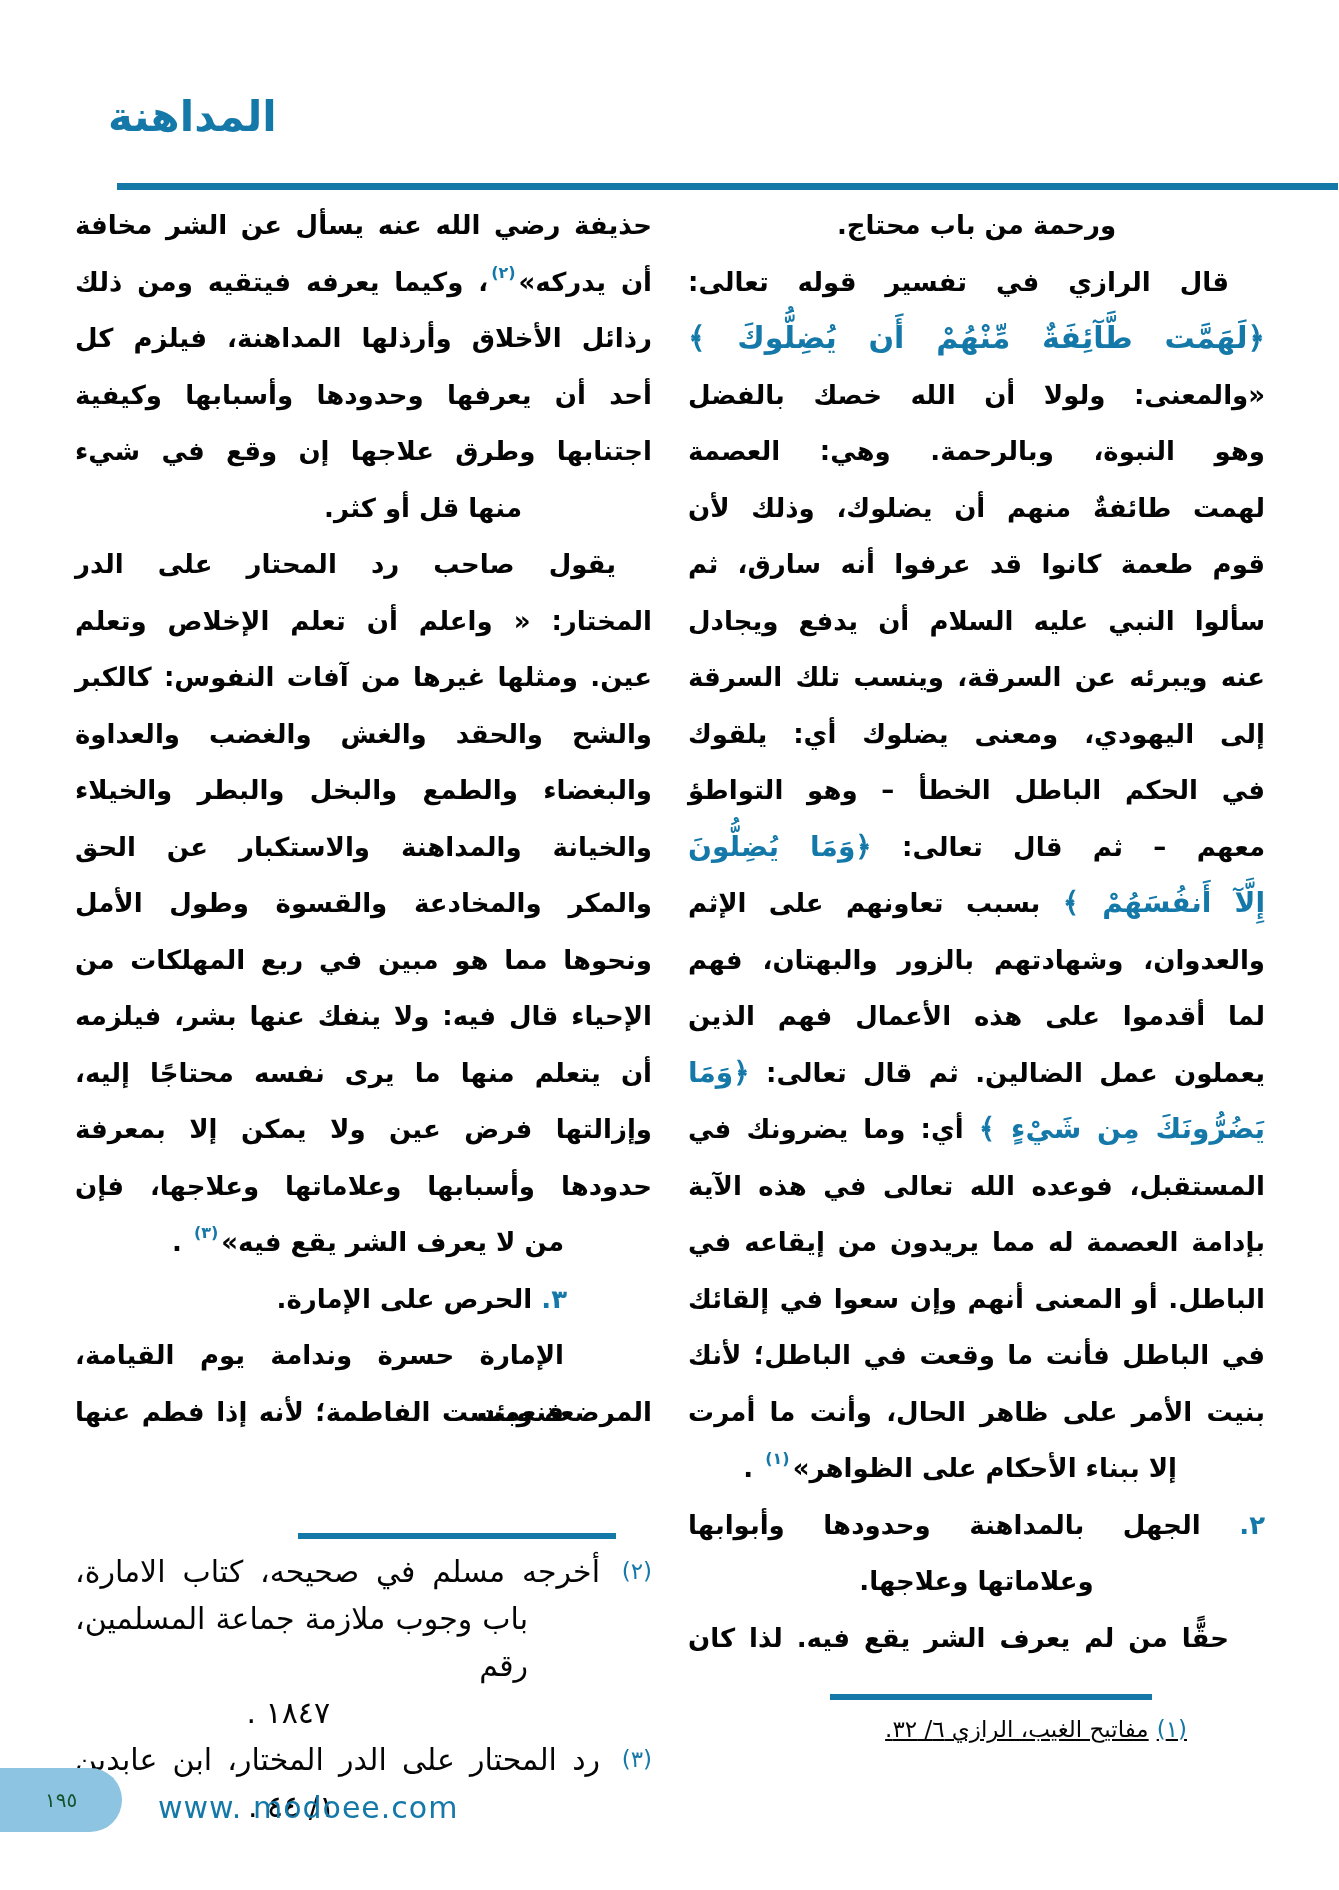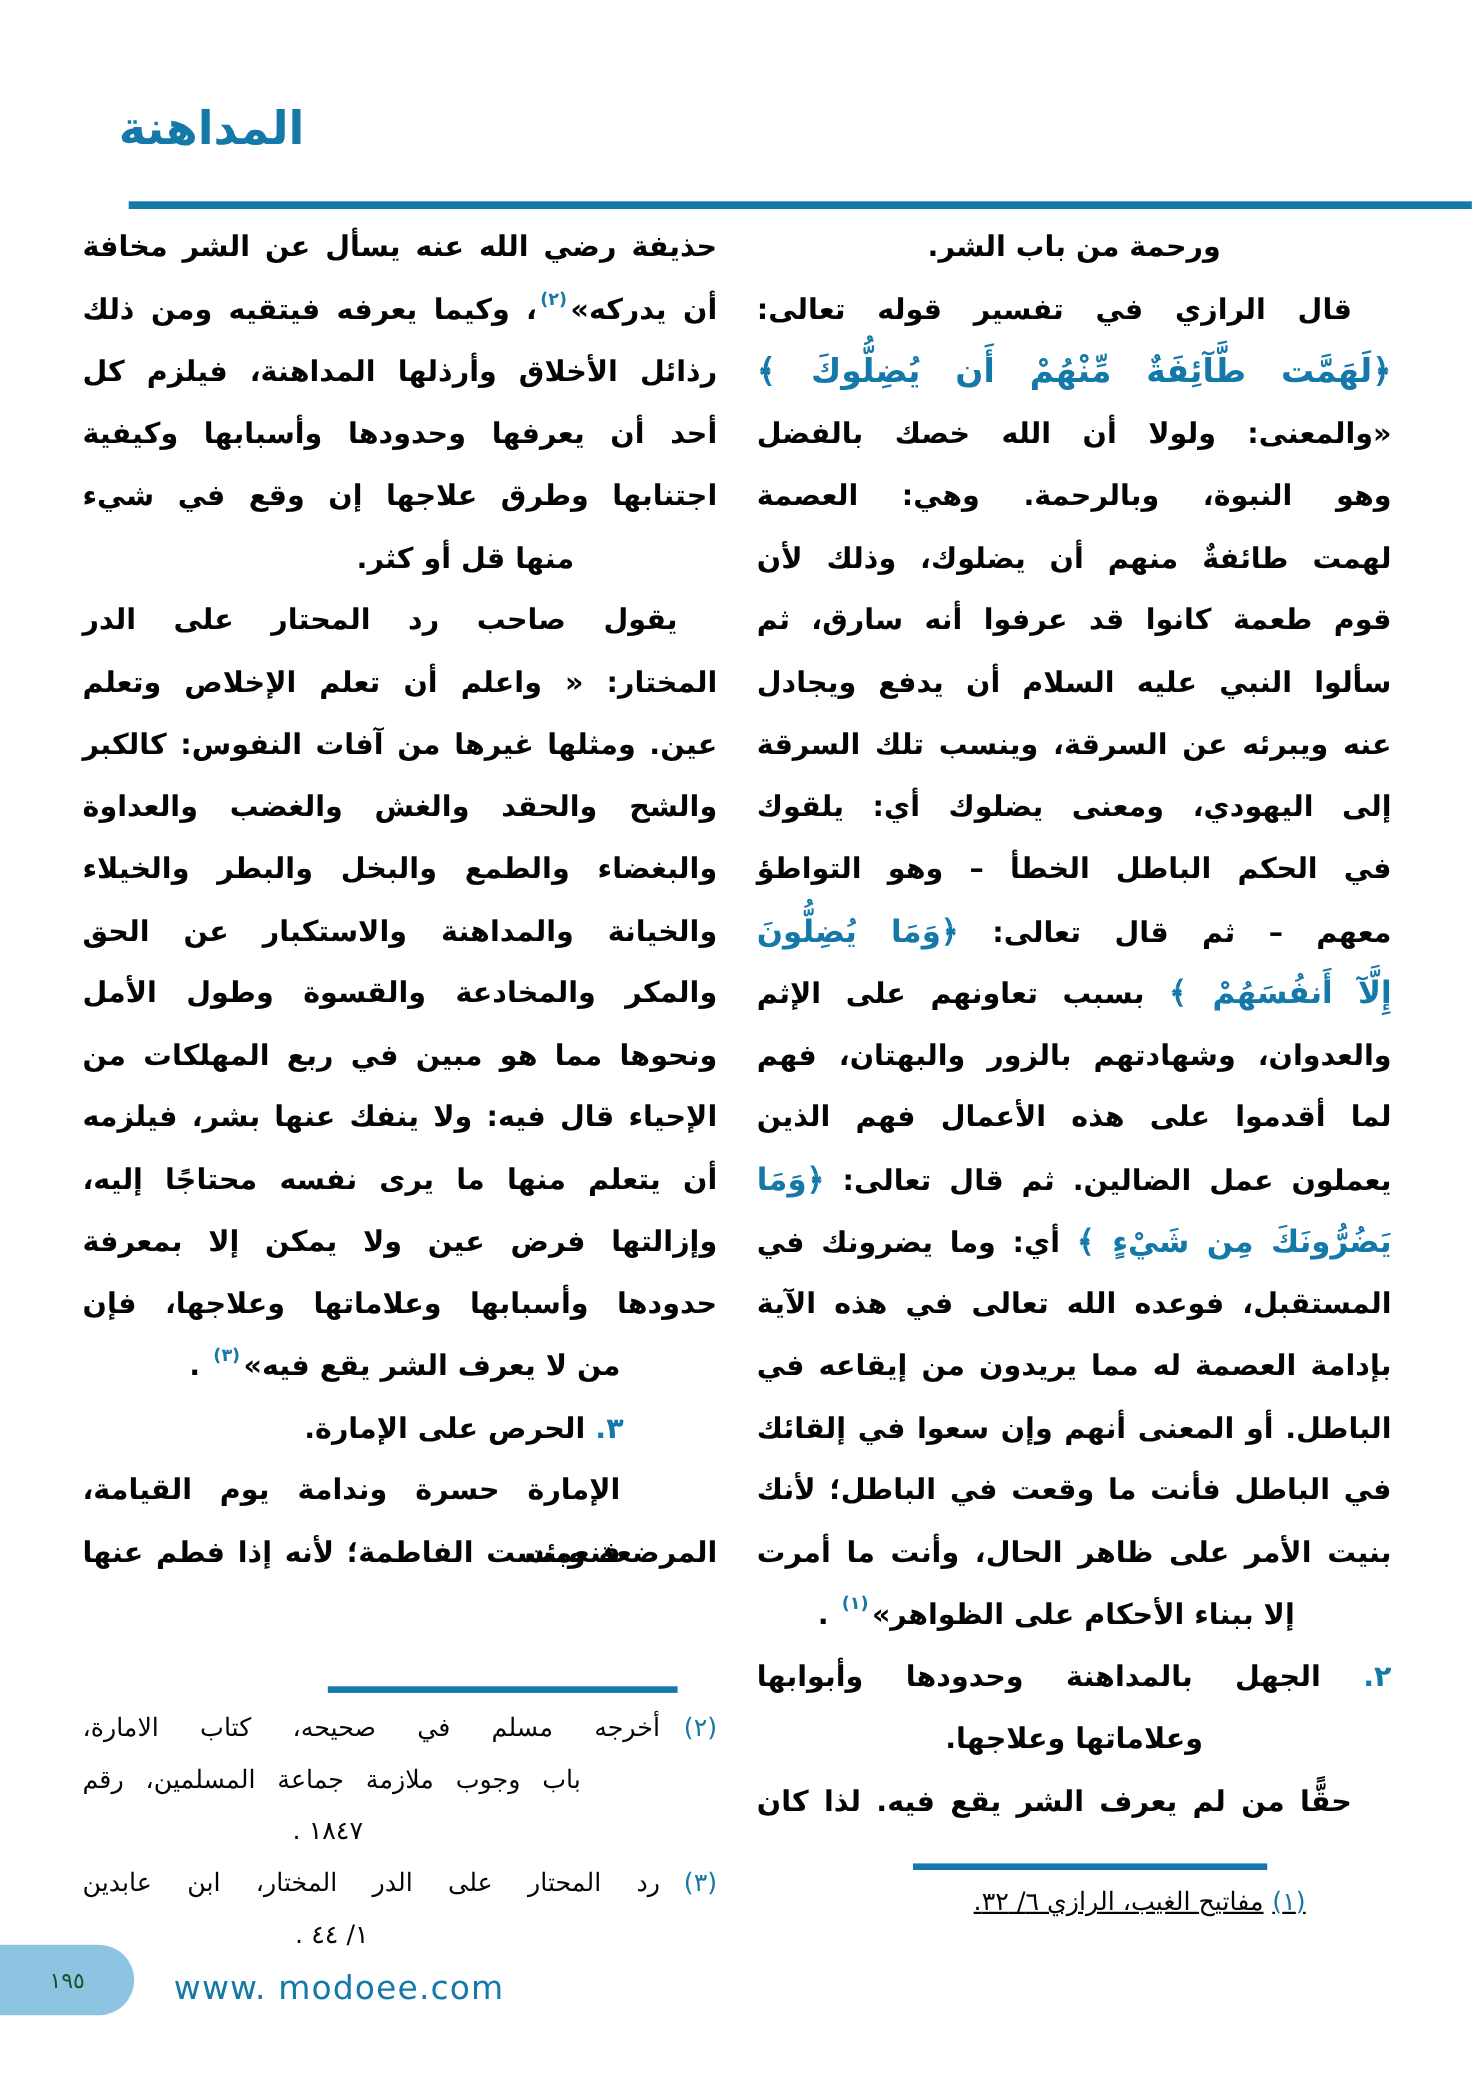--- a/index.html
+++ b/index.html
@@ -34,21 +34,21 @@
   .hd{font-weight:bold;}
   .num{color:var(--accent);}
   .sup{font-size:16px;color:var(--accent);position:relative;top:-13px;margin:0 3px;}
   
   .fn-sep{position:absolute;height:6px;background:var(--accent);}
   .fn-sep-l{left:298px;top:1533px;width:318px;}
   .fn-sep-r{left:830px;top:1694px;width:322px;}
   .fnblock{position:absolute;left:75px;top:1548px;width:577px;}
   .fn{position:relative;padding-right:52px;}
   .fn-marker{position:absolute;right:0;top:0;color:var(--accent);font-size:23px;line-height:47px;}
-  .fn-line{font-size:23px;line-height:47px;}
+  .fn-line{font-size:30px;line-height:47px;}
   .fj{text-align:justify;text-align-last:justify;}
   .fn-ind{padding-right:72px;}
   .fn-num{text-align:right;text-align-last:right;padding-right:270px;}
   .fn-num2{text-align:right;text-align-last:right;padding-right:265px;}
   .fnblock-r{position:absolute;left:688px;top:1706px;width:577px;text-decoration:underline;}
   .fn-r{text-align:right;padding-right:78px;font-size:23px;line-height:46px;}
   .fn-marker-r{color:var(--accent);margin-left:8px;}
   
   .page-tab{
     position:absolute;left:0;top:1768px;width:122px;height:64px;
@@ -63,21 +63,21 @@
 </style>
 </head>
 <body>
 
 <div class="page">
 
   <div class="chapter-title">المداهنة</div>
   <div class="header-rule"></div>
 
   <div class="col col-right">
-    <div class="l c">ورحمة من باب الشر.</div>
+    <div class="l c">ورحمة من باب محتاج.</div>
     <div class="l j ind">قال الرازي في تفسير قوله تعالى:</div>
     <div class="l j q">﴿لَهَمَّت طَّآئِفَةٌ مِّنْهُمْ أَن يُضِلُّوكَ ﴾</div>
     <div class="l j">«والمعنى: ولولا أن الله خصك بالفضل</div>
     <div class="l j">وهو النبوة، وبالرحمة. وهي: العصمة</div>
     <div class="l j">لهمت طائفةٌ منهم أن يضلوك، وذلك لأن</div>
     <div class="l j">قوم طعمة كانوا قد عرفوا أنه سارق، ثم</div>
     <div class="l j">سألوا النبي عليه السلام أن يدفع ويجادل</div>
     <div class="l j">عنه ويبرئه عن السرقة، وينسب تلك السرقة</div>
     <div class="l j">إلى اليهودي، ومعنى يضلوك أي: يلقوك</div>
     <div class="l j">في الحكم الباطل الخطأ – وهو التواطؤ</div>

